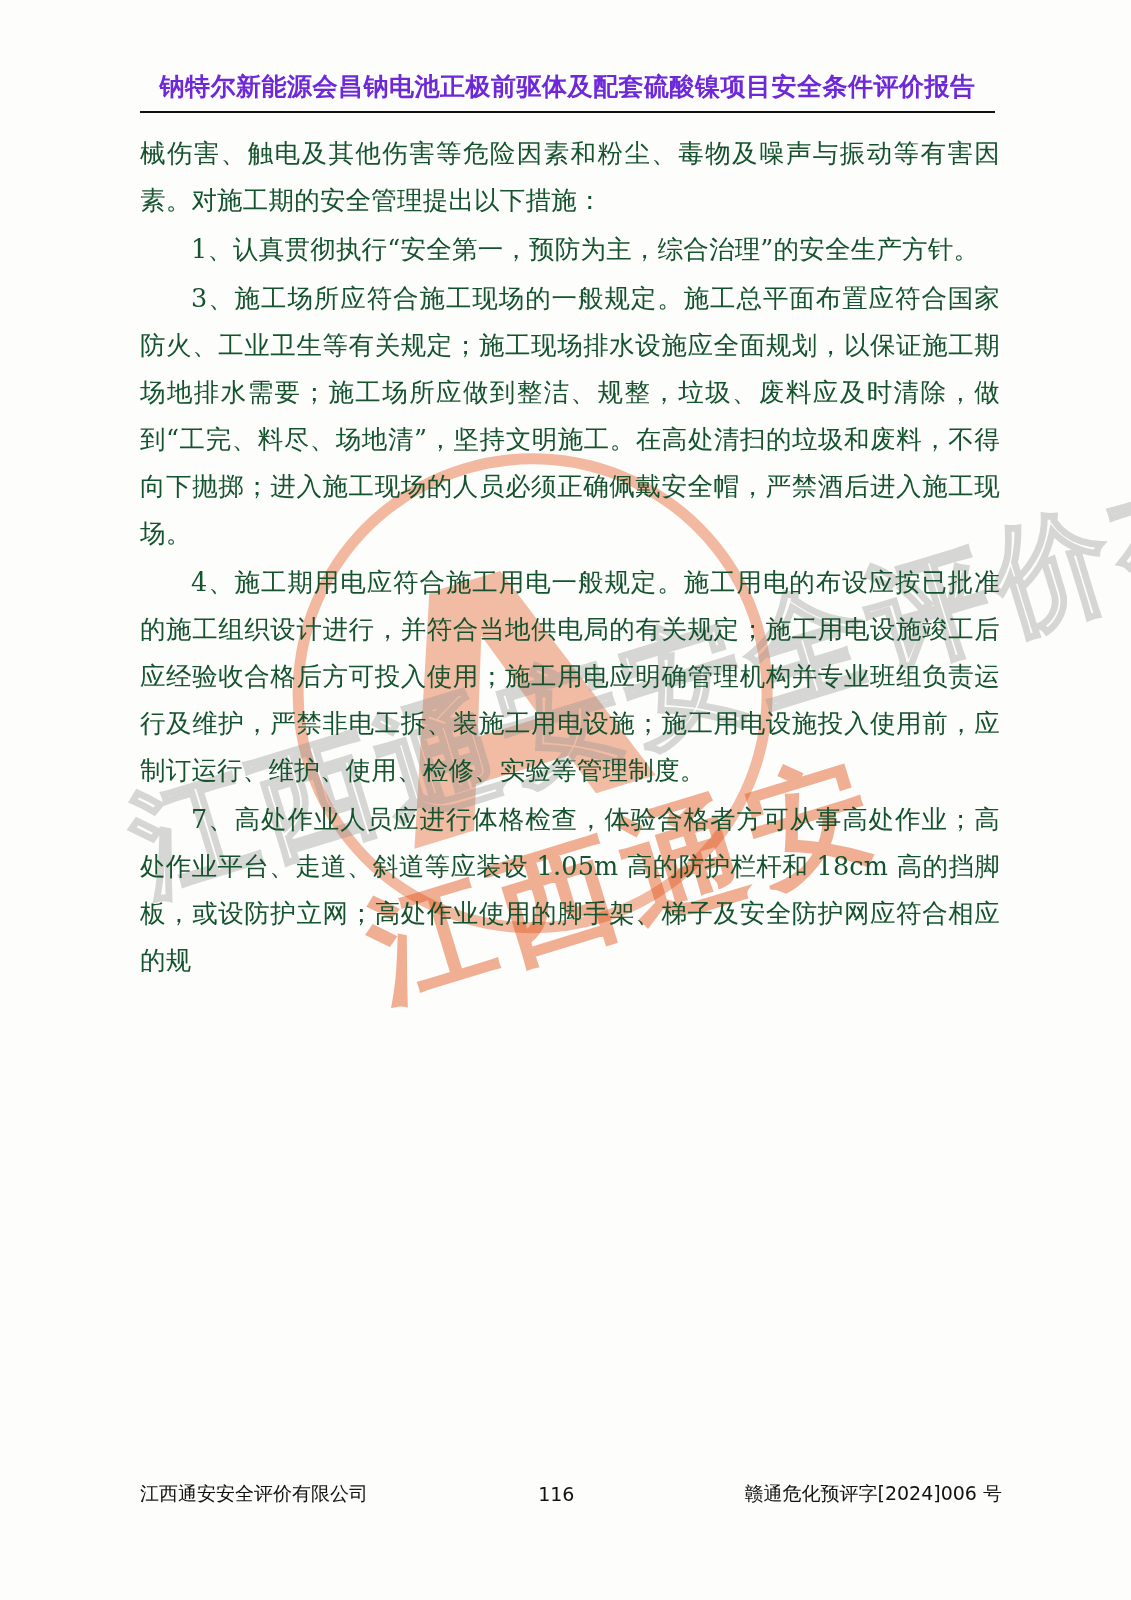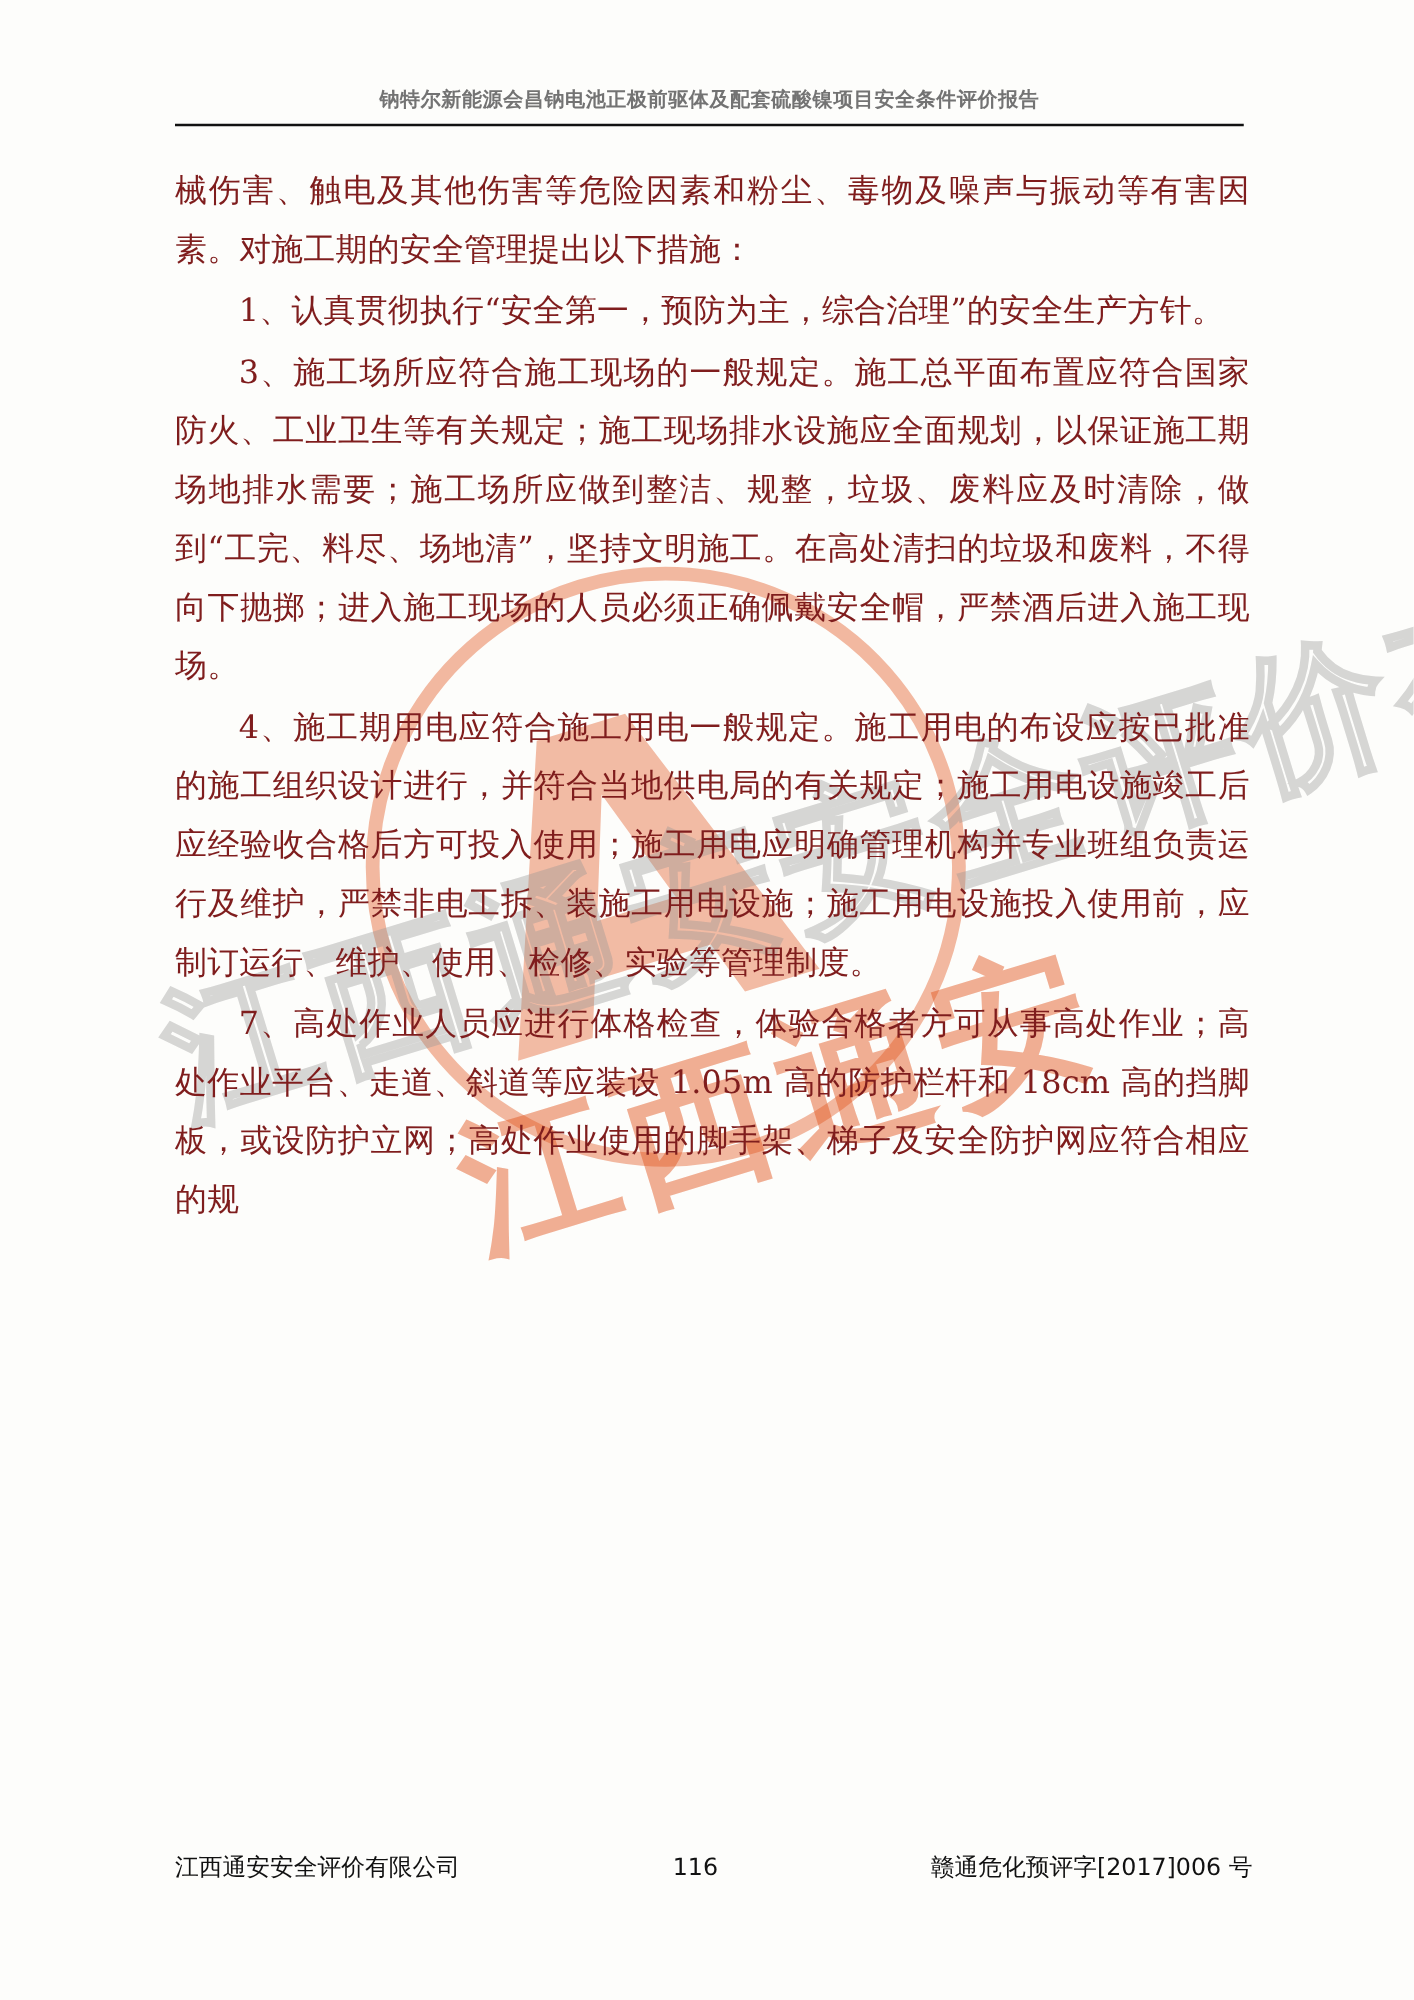--- a/index.html
+++ b/index.html
@@ -82,24 +82,24 @@
   
   .header {
     position: absolute;
     left: 140px;
     top: 70px;
     width: 855px;
     text-align: center;
     z-index: 3;
   }
   .header-title {
-    font-size: 16px;
+    font-size: 25px;
     font-weight: bold;
     letter-spacing: 0.5px;
-    color: #737373;
+    color: #6d28d9;
     padding-bottom: 8px;
     font-family: "DejaVu Sans", sans-serif;
   }
   .header-rule {
     border-bottom: 2px solid #111;
     width: 100%;
   }
   
   .content {
     position: absolute;
@@ -108,21 +108,21 @@
     width: 860px;
     z-index: 3;
   }
   p {
     margin: 0 0 2px 0;
     font-size: 25.5px;
     line-height: 47px;
     text-align: justify;
     text-justify: inter-ideograph;
     letter-spacing: 0.2px;
-    color: #7f1d1d;
+    color: #14532d;
   }
   p.indent {
     text-indent: 2em;
   }
   
   .footer {
     position: absolute;
     left: 140px;
     top: 1481px;
     width: 862px;
@@ -159,16 +159,16 @@
     <p>械伤害、触电及其他伤害等危险因素和粉尘、毒物及噪声与振动等有害因素。对施工期的安全管理提出以下措施：</p>
     <p class="indent">1、认真贯彻执行“安全第一，预防为主，综合治理”的安全生产方针。</p>
     <p class="indent">3、施工场所应符合施工现场的一般规定。施工总平面布置应符合国家防火、工业卫生等有关规定；施工现场排水设施应全面规划，以保证施工期场地排水需要；施工场所应做到整洁、规整，垃圾、废料应及时清除，做到“工完、料尽、场地清”，坚持文明施工。在高处清扫的垃圾和废料，不得向下抛掷；进入施工现场的人员必须正确佩戴安全帽，严禁酒后进入施工现场。</p>
     <p class="indent">4、施工期用电应符合施工用电一般规定。施工用电的布设应按已批准的施工组织设计进行，并符合当地供电局的有关规定；施工用电设施竣工后应经验收合格后方可投入使用；施工用电应明确管理机构并专业班组负责运行及维护，严禁非电工拆、装施工用电设施；施工用电设施投入使用前，应制订运行、维护、使用、检修、实验等管理制度。</p>
     <p class="indent">7、高处作业人员应进行体格检查，体验合格者方可从事高处作业；高处作业平台、走道、斜道等应装设 1.05m 高的防护栏杆和 18cm 高的挡脚板，或设防护立网；高处作业使用的脚手架、梯子及安全防护网应符合相应的规</p>
   </div>
 
   <div class="footer">
     <div>江西通安安全评价有限公司</div>
     <div class="mid">116</div>
-    <div>赣通危化预评字[2017]006 号</div>
+    <div>赣通危化预评字[2024]006 号</div>
   </div>
 
 </div>
 
 </body></html>

